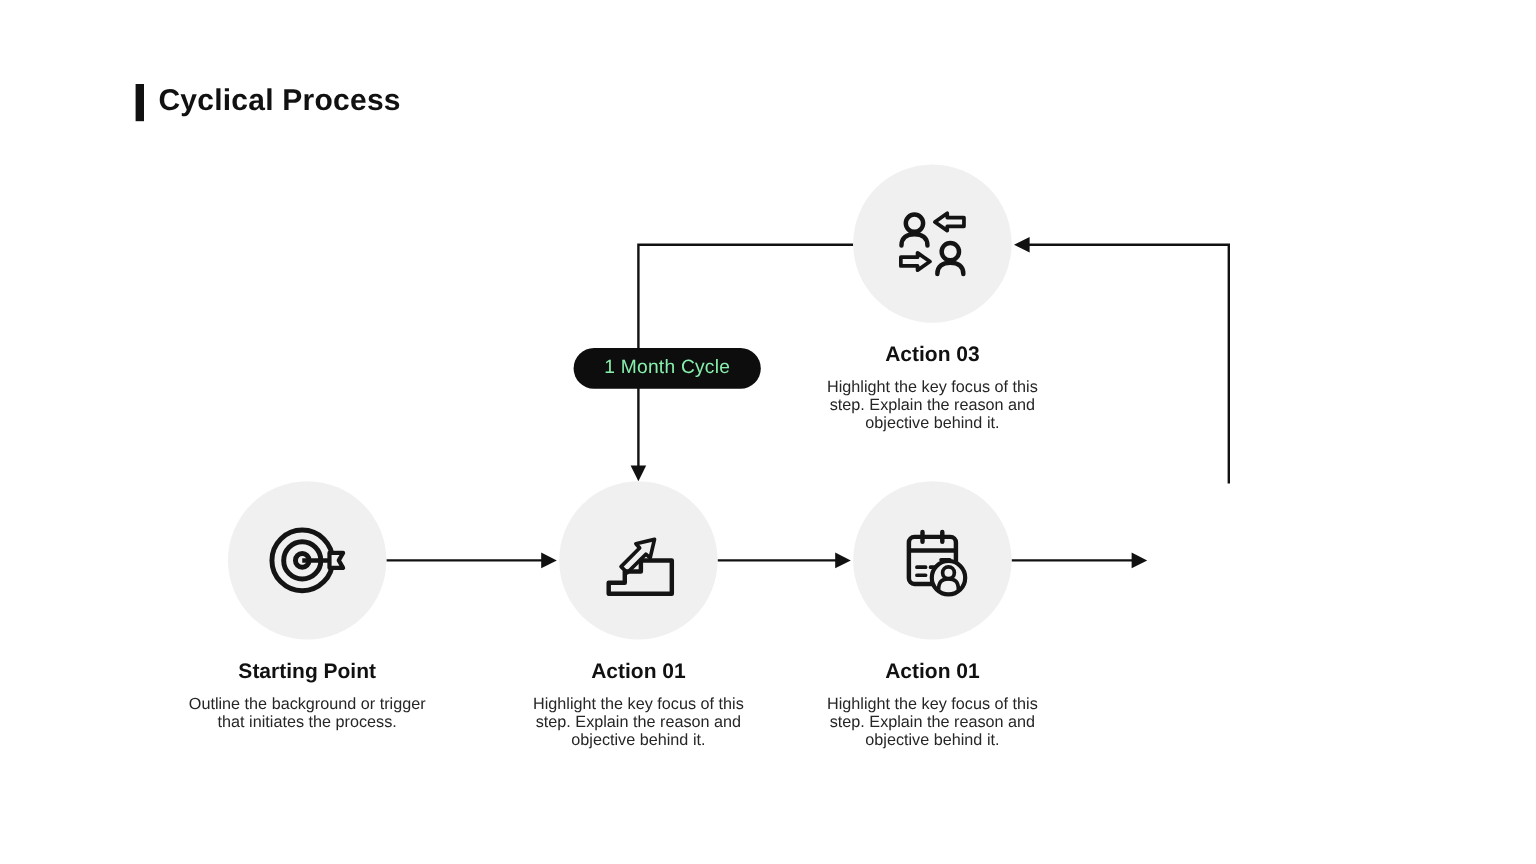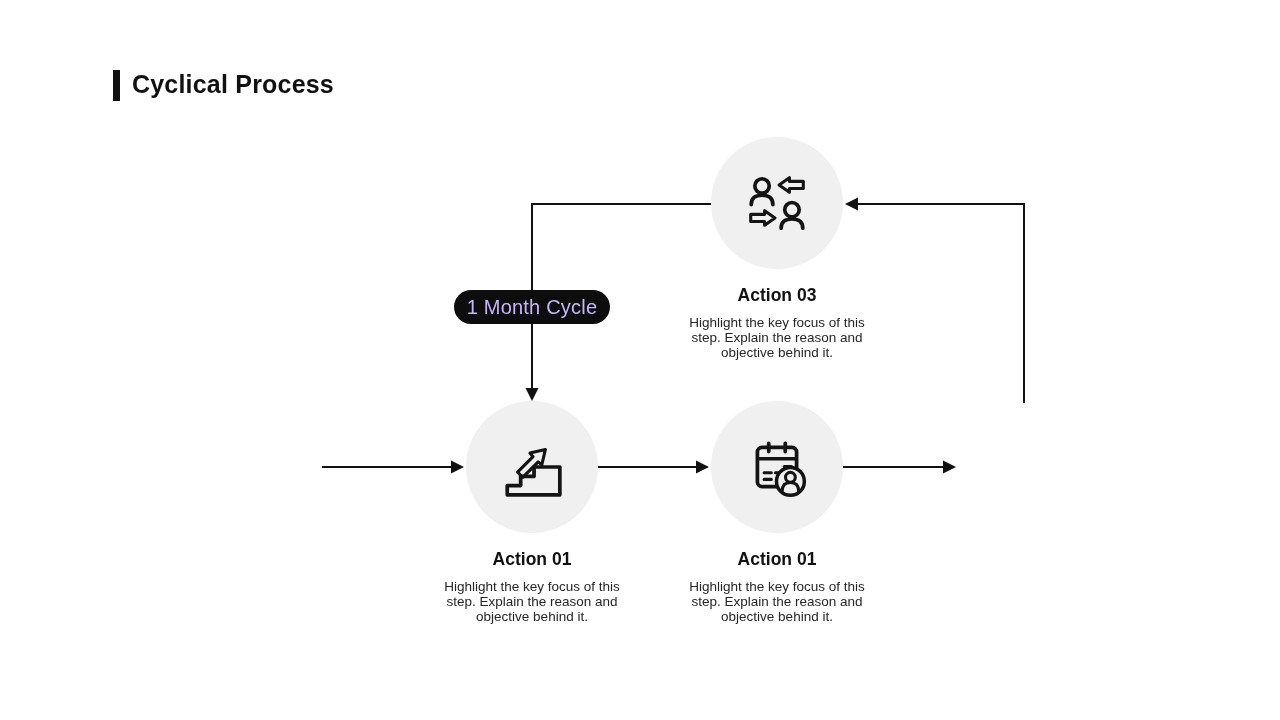--- a/index.html
+++ b/index.html
@@ -34,24 +34,24 @@
     background: #f0f0f1;
     display: flex; align-items: center; justify-content: center;
     flex: 0 0 auto;
   }
   .step-title { margin-top: 15px; font-size: 17.5px; font-weight: 700; color: #111111; line-height: 22px; }
   .step-desc  { margin-top: 9px; font-size: 13.5px; line-height: 15px; color: #262626; max-width: 200px; }
   .step-results-goals .step-desc { max-width: 224px; }
 
   
   .cycle-badge {
-    position: absolute; left: 454px; top: 290px; width: 156px; height: 34px;
-    background: #0d0d0d; color: #c4b5fd; border-radius: 17px;
+    position: absolute; left: 478px; top: 290px; width: 156px; height: 34px;
+    background: #0d0d0d; color: #86efac; border-radius: 17px;
     display: flex; align-items: center; justify-content: center;
-    font-size: 20px; font-weight: 500; z-index: 3; letter-spacing: 0.2px;
+    font-size: 16px; font-weight: 500; z-index: 3; letter-spacing: 0.2px;
   }
 
   .icon-svg { display: block; }
 </style>
 </head>
 <body>
 
 <div class="slide">
 
   <div class="header">
@@ -95,20 +95,35 @@
           <circle cx="46.5" cy="38.5" r="7" stroke-width="3.6"></circle>
           <path d="M36,56.5 C36,50 40.5,47.5 46.5,47.5 C52.5,47.5 57,50 57,56.5" stroke-width="3.6" stroke-linecap="round"></path>
           <path d="M30,46.5 L20,39.5 V43 H6.5 V50 H20 V53.5 Z" stroke-width="3" stroke-linejoin="round"></path>
         </g>
       </svg>
     </div>
     <div class="step-title">Action 03</div>
     <div class="step-desc">Highlight the key focus of this step. Explain the reason and objective behind it.</div>
   </div>
 
+  <div class="step step-starting-point">
+    <div class="node">
+      <svg class="icon-svg" width="66" height="66" viewBox="0 0 64 64">
+        <g stroke="#141414" fill="none">
+          <circle cx="28" cy="32" r="24.5" stroke-width="4"></circle>
+          <circle cx="28" cy="32" r="15" stroke-width="4"></circle>
+          <circle cx="28" cy="32" r="5.5" stroke-width="4"></circle>
+          <path d="M28,32 H51" stroke-width="3.6"></path>
+          <path d="M50,26 L61,26 L57.5,32 L61,38 L50,38 Z" stroke-width="3.4" stroke-linejoin="round" fill="#f0f0f1"></path>
+        </g>
+      </svg>
+    </div>
+    <div class="step-title">Starting Point</div>
+    <div class="step-desc">Outline the background or trigger that initiates the process.</div>
+  </div>
 
   <div class="step step-action-01">
     <div class="node">
       <svg class="icon-svg" width="66" height="66" viewBox="0 0 64 64">
         <g stroke="#141414" fill="none">
           <path d="M8,59 V50 H21 V41 H34 V32 H59 V59 Z" stroke-width="3.6" stroke-linejoin="round"></path>
           <path d="M18,37 L33,22 L30,18.5 L45,15 L41.5,30 L38,27 L23,42 Z" stroke-width="3" stroke-linejoin="round"></path>
         </g>
       </svg>
     </div>

